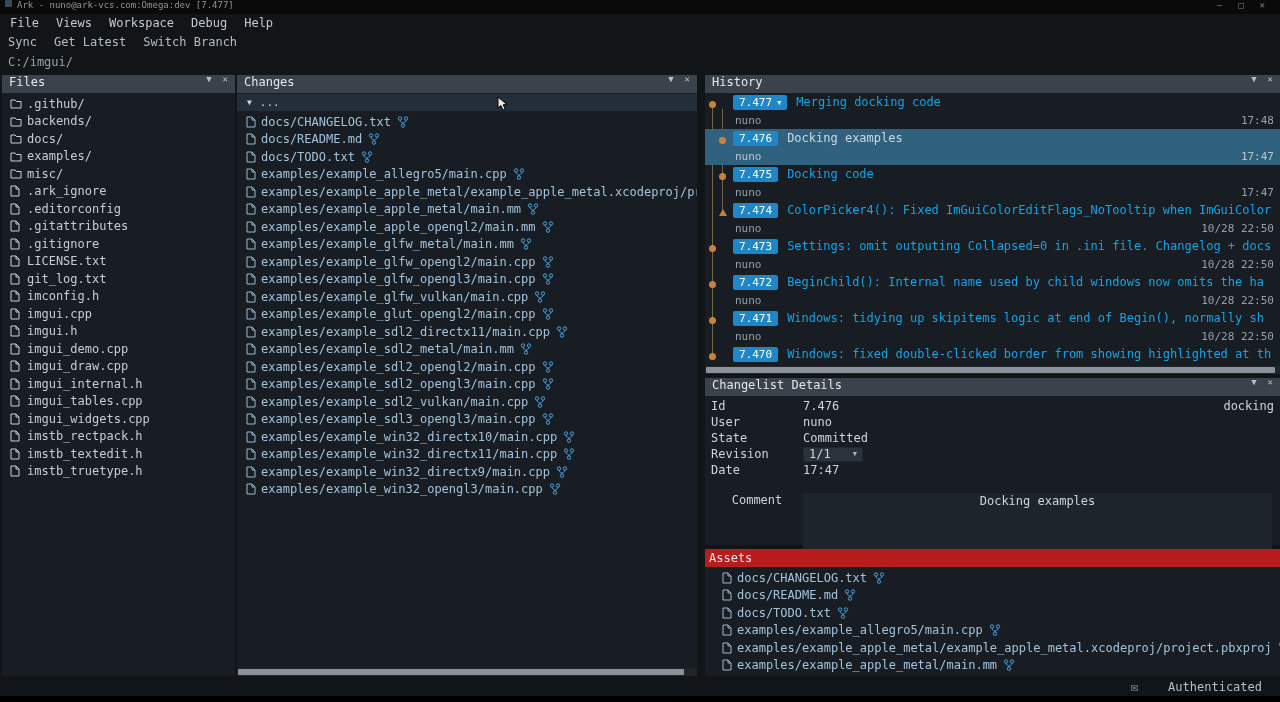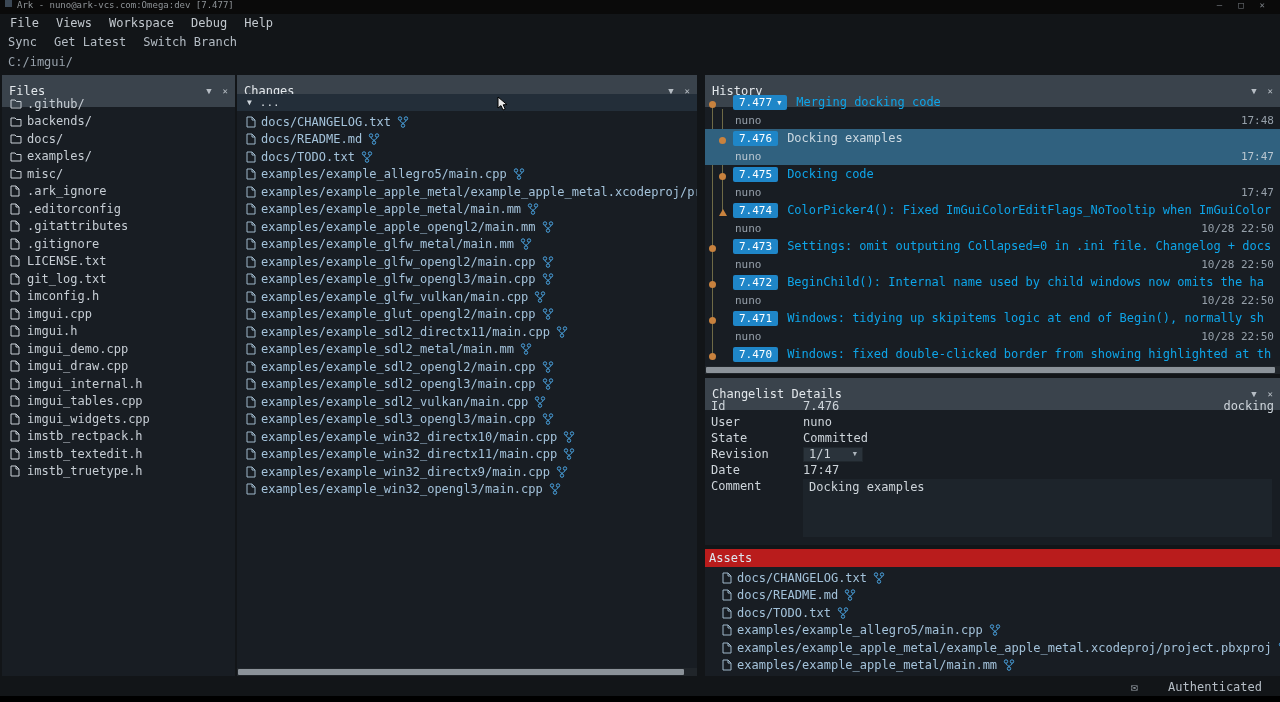--- a/index.html
+++ b/index.html
@@ -17,21 +17,21 @@
   .win-controls{margin-left:auto;display:flex;gap:16px;color:#7a7f84;padding-right:10px;font-size:9px;}
   .win-controls span{cursor:default;}
 
   .menubar{position:absolute;left:0;top:14px;height:18px;display:flex;align-items:center;gap:17px;
     padding:0 10px;font-size:12px;color:#c2c8ce;}
   .toolbar{position:absolute;left:0;top:33px;height:17px;display:flex;align-items:center;gap:17px;
     padding:0 8px;font-size:12px;color:#b4bcc4;}
   .path{position:absolute;left:8px;top:55px;font-size:12px;color:#97a1ab;}
 
   .panel{position:absolute;background:var(--panel);}
-  .panel-header{height:32px;background:var(--header);display:flex;align-items:center;
+  .panel-header{height:18px;background:var(--header);display:flex;align-items:flex-start;
     padding:0 7px;font-size:12px;color:#e2e7eb;}
   .panel-header .spacer{flex:1;}
   .hdr-icon{color:#b6bdc4;font-size:9px;margin-left:11px;line-height:1;}
 
   
   .files-panel{left:2px;top:75px;width:233px;height:601px;}
   .tree{position:absolute;left:0;top:20px;right:0;bottom:0;overflow:hidden;}
   .tree-item{height:17.5px;display:flex;align-items:center;padding-left:8px;font-size:12px;
     white-space:nowrap;overflow:hidden;color:#c6cdd4;}
   .tree-item .icon{width:17px;flex:none;display:inline-flex;}
@@ -75,21 +75,21 @@
   
   .details-panel{left:705px;top:378px;width:575px;height:167px;}
   .details-body{position:absolute;left:0;top:20px;right:0;bottom:0;font-size:12px;}
   .detail-row{display:flex;align-items:center;height:16px;padding:0 6px;position:relative;}
   .detail-label{width:92px;flex:none;color:#cdd4da;}
   .detail-value{color:#cdd4da;white-space:nowrap;}
   .detail-branch{margin-left:auto;color:#cdd4da;}
   .revision-combo{display:flex;align-items:center;gap:22px;background:#2a333b;border:1px solid #20272d;
     height:15px;padding:0 5px;font-size:12px;color:#cdd4da;}
   .revision-combo .combo-caret{font-size:7px;color:#aeb6bd;}
-  .comment-row{align-items:flex-start;height:60px;margin-top:1px;}
+  .comment-row{align-items:flex-start;height:60px;margin-top:15px;text-align:center;}
   .comment-box{flex:1;height:58px;background:#1d242b;margin-right:2px;padding:1px 6px;
     color:#cdd4da;white-space:nowrap;overflow:hidden;}
 
   
   .assets-panel{left:705px;top:549px;width:575px;height:127px;}
   .assets-header{height:18px;background:#b91c1c;display:flex;align-items:center;
     padding-left:4px;font-size:12px;color:#dde7ef;}
   .assets-list{position:absolute;left:0;top:20px;right:0;bottom:0;overflow:hidden;}
   .assets-list .file-row{padding-left:17px;}
 

